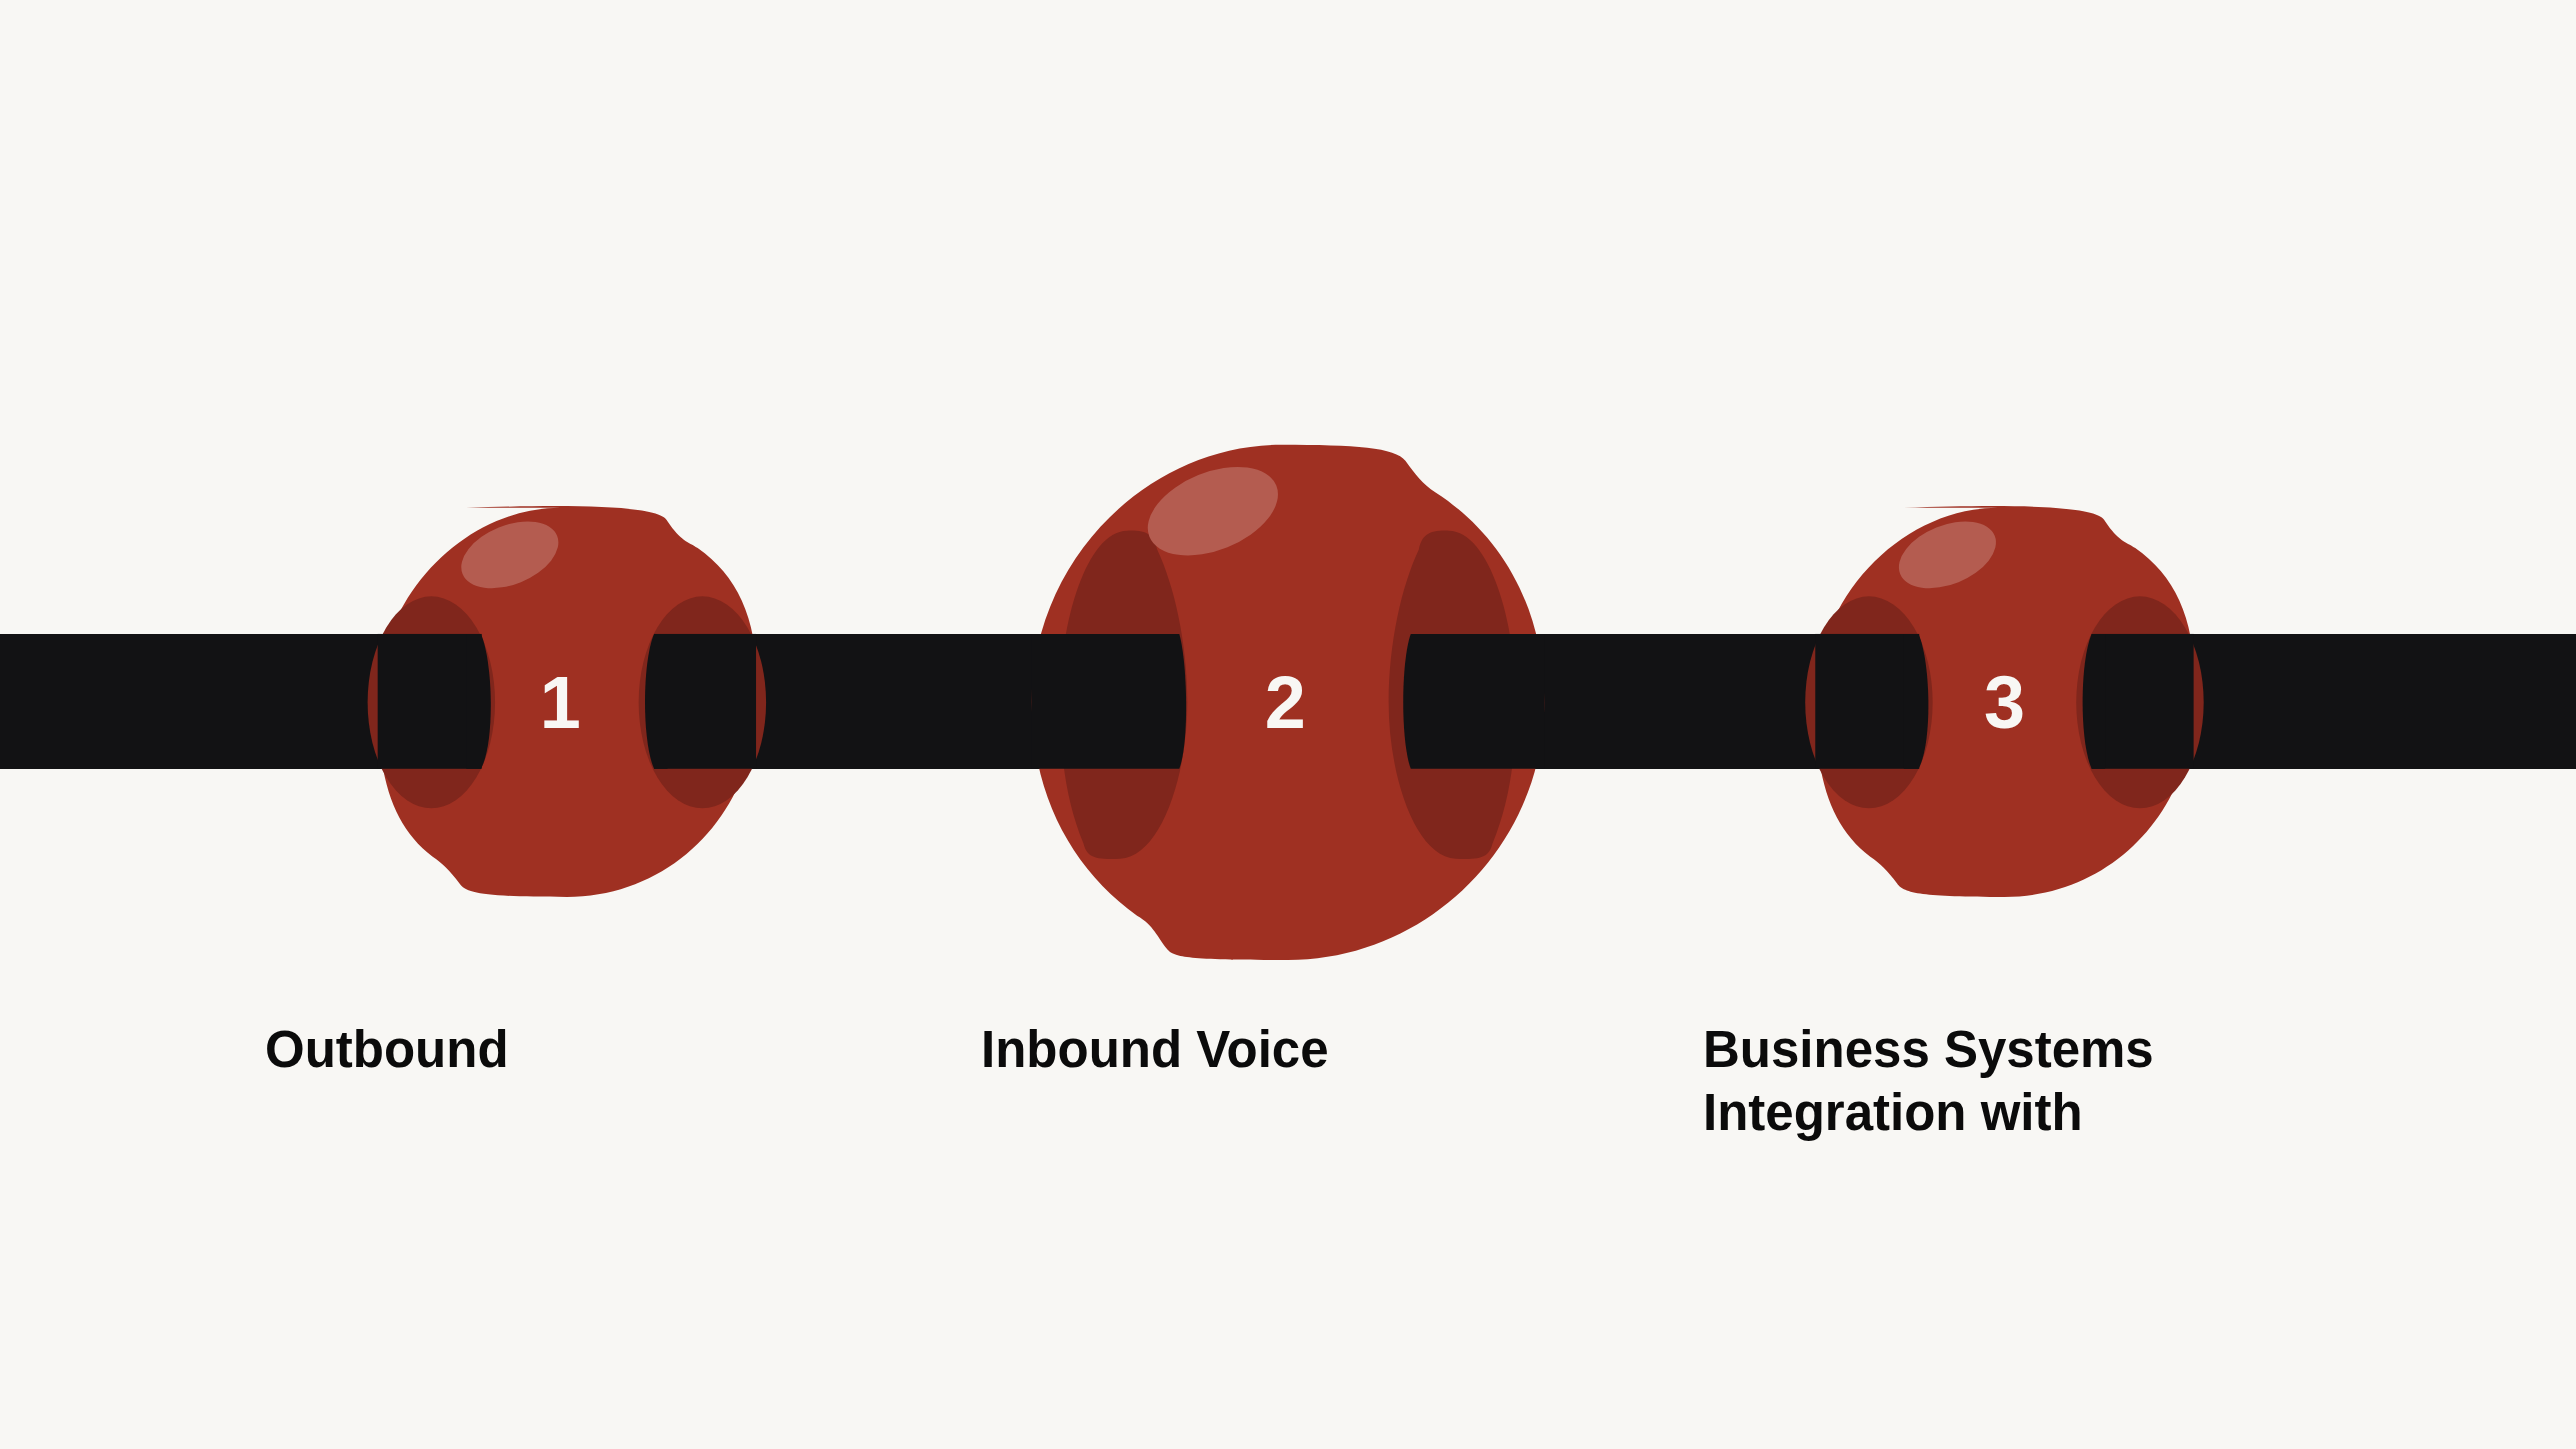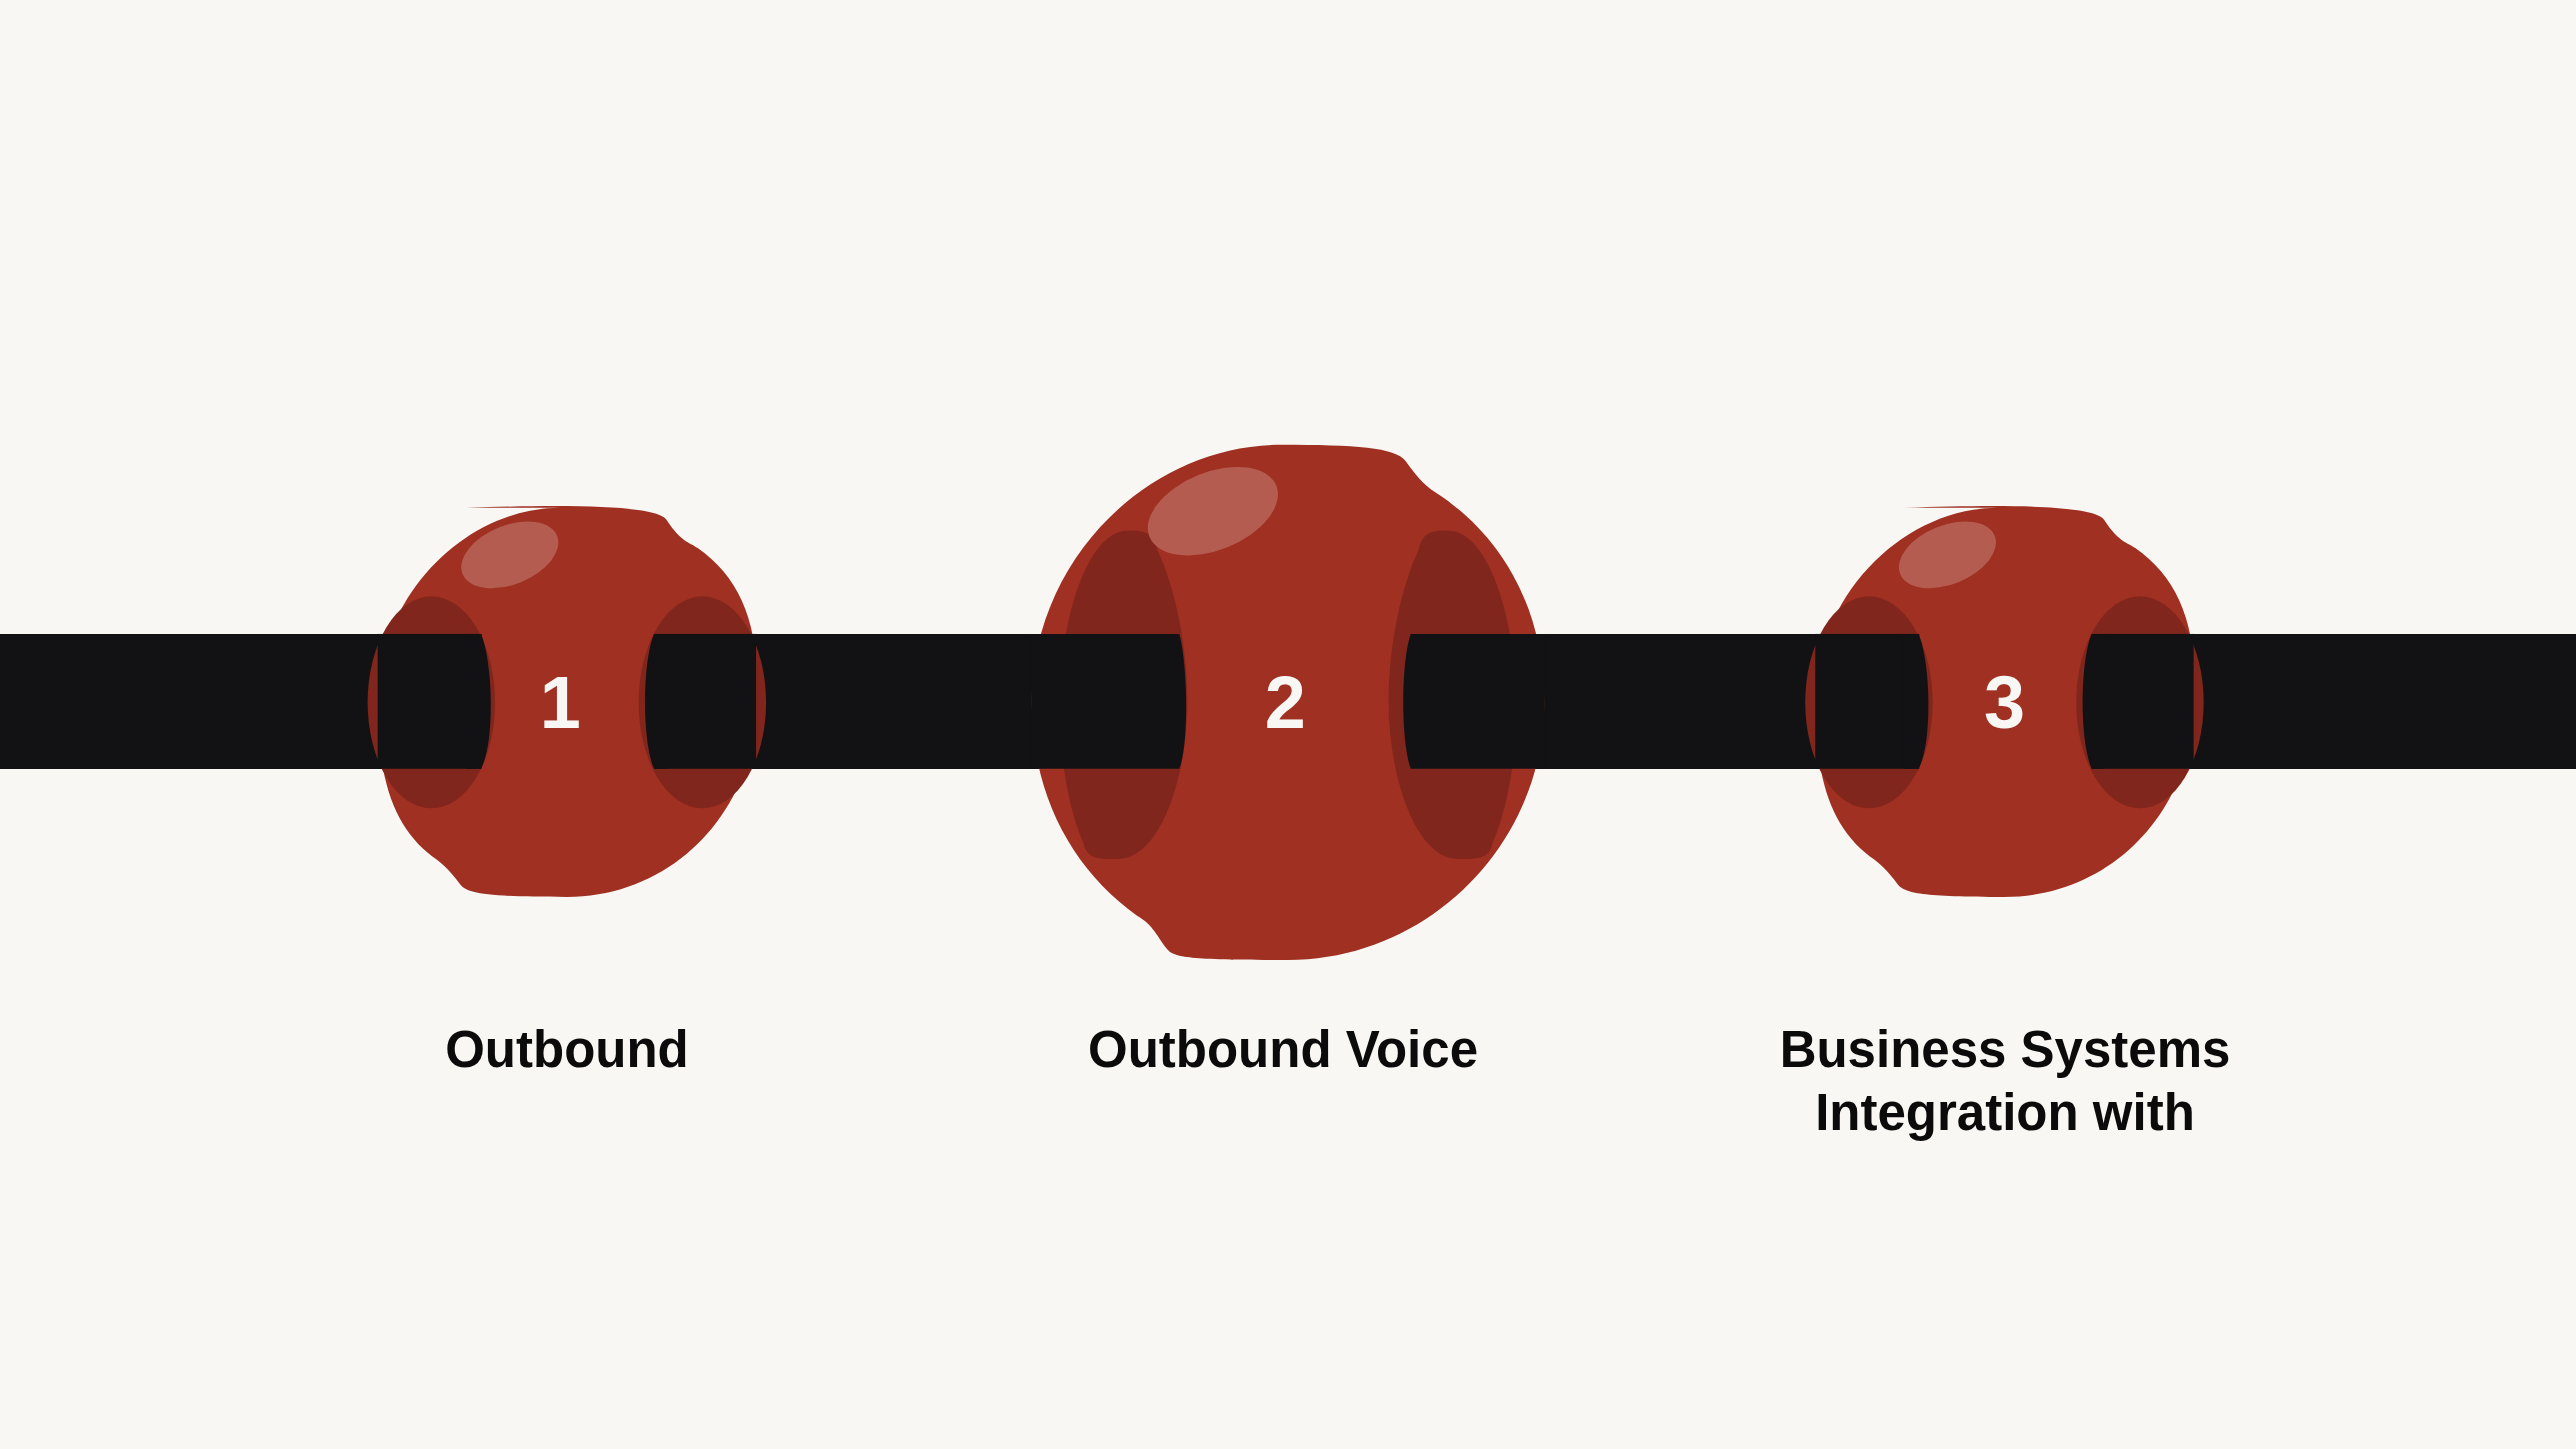--- a/index.html
+++ b/index.html
@@ -1,19 +1,19 @@
 <!DOCTYPE html>
 <html style="font-size:10.7px"><head>
 <meta charset="utf-8">
 <style>
   html, body { margin:0; padding:0; }
   body { width:2576px; height:1449px; background:#f8f7f4; position:relative; overflow:hidden; font-family:"Liberation Sans", "DejaVu Sans", sans-serif; }
   .bar { position:absolute; left:0; top:634px; width:2576px; height:135px; background:#121214; }
   svg.beads { position:absolute; left:0; top:0; width:2576px; height:1449px; }
-  .label { position:absolute; width:604px; text-align:center; font-size:51px; line-height:63px; font-weight:600; color:#0b0b0b; top:1018px; }
+  .label { position:absolute; width:604px; font-size:51px; line-height:63px; font-weight:600; color:#0b0b0b; top:1018px; }
   .label span { display:block; }
 </style>
 </head>
 <body>
 
 <div class="bar"></div>
 
 <svg class="beads" viewBox="0 0 3840 2160">
 
   <g transform="translate(845,1047)">
@@ -48,19 +48,19 @@
     <path d="M 130,-102 C 112,-60 112,60 130,99 L 150,99 L 150,-102 Z" fill="#121214"></path>
     <ellipse cx="-85" cy="-220" rx="76" ry="44" transform="rotate(-22 -85 -220)" fill="#b45c50"></ellipse>
     <text x="0" y="38" text-anchor="middle" font-family="Liberation Sans, sans-serif" font-weight="700" font-size="110" fill="#f8f7f4">3</text>
   </g>
 </svg>
 
 <div class="label" style="left:265px;">
   <span>Outbound</span>
 </div>
 <div class="label" style="left:981px;">
-  <span>Outbound Voice</span>
+  <span>Inbound Voice</span>
 </div>
 <div class="label" style="left:1703px;">
   <span>Business Systems</span>
   <span>Integration with</span>
 </div>
 
 
 </body></html>

